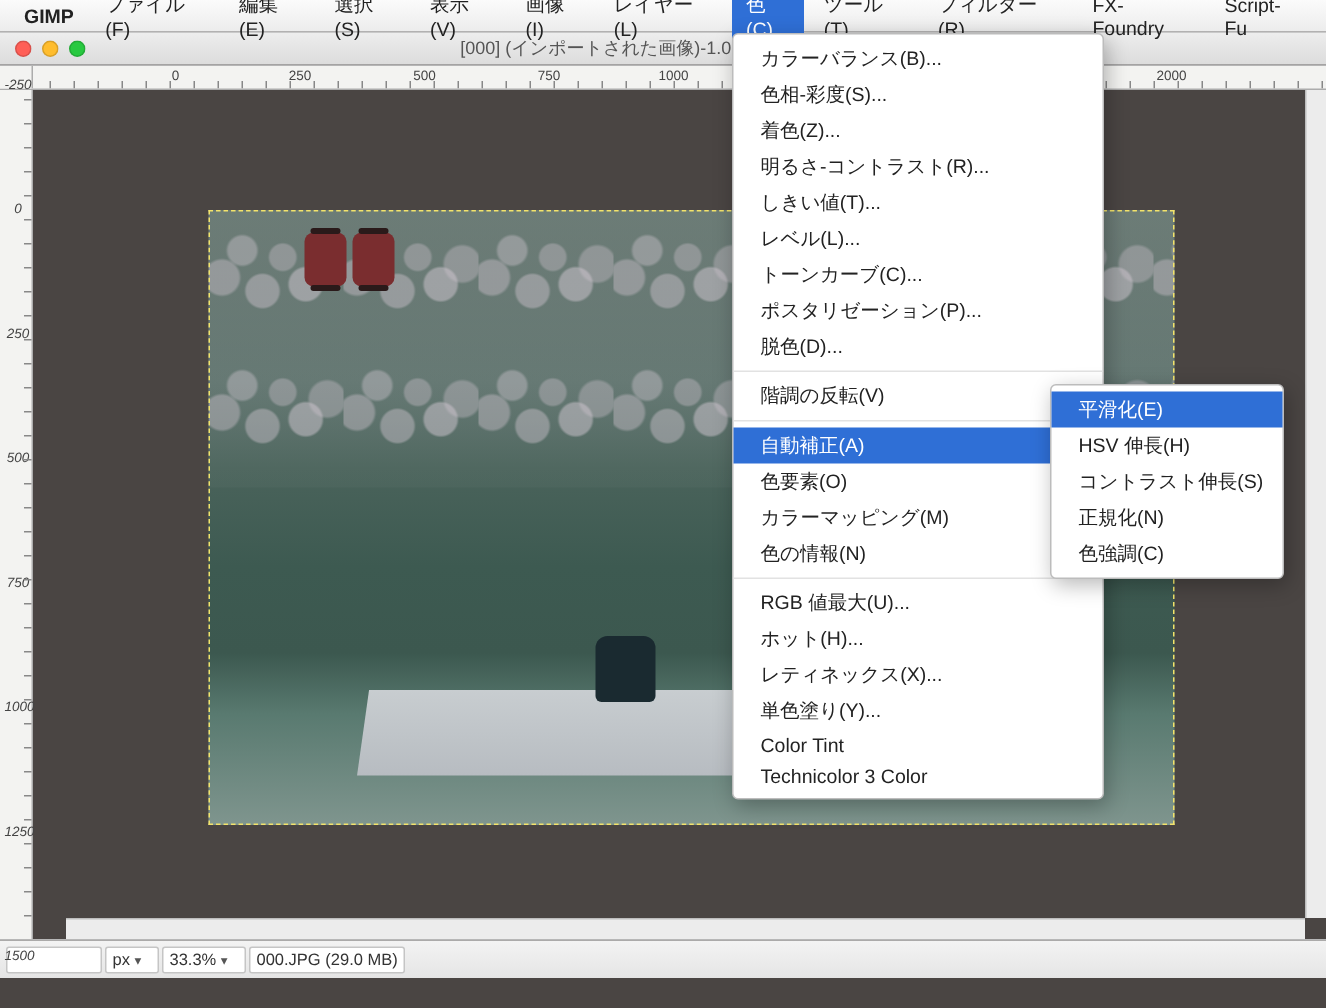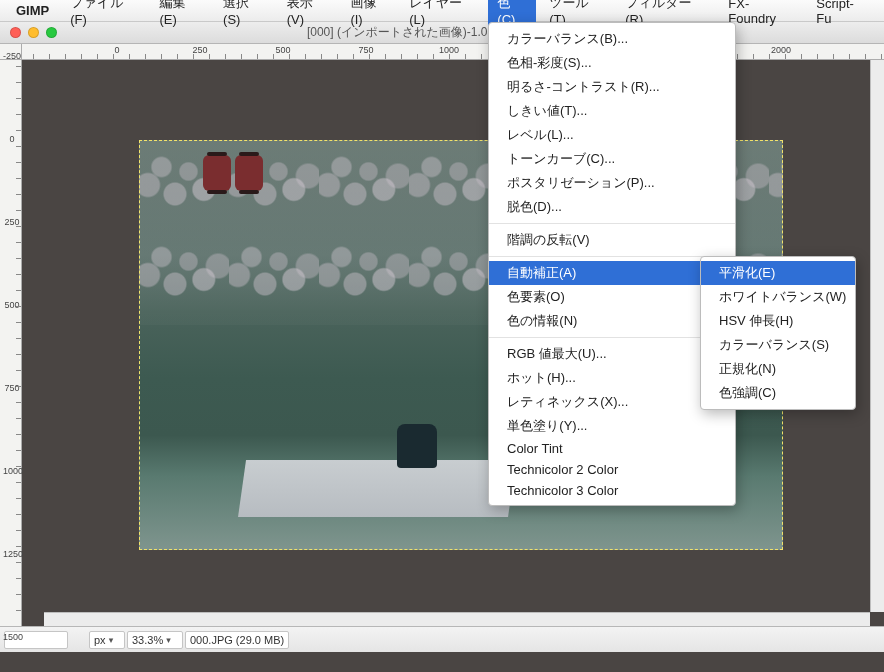--- a/index.html
+++ b/index.html
@@ -12,21 +12,21 @@
   .titlebar { height: 22px; background: linear-gradient(#ededed,#dcdcdc); border-bottom:1px solid #b5b5b5;
               display:flex; align-items:center; font-size:12px; color:#555; }
   .tlights { display:flex; gap:7px; padding-left:10px; align-items:center; }
   .tlight { width:11px; height:11px; border-radius:50%; border:0.5px solid rgba(0,0,0,.15);}
   .tlight.red{background:#ff5f57;} .tlight.yel{background:#ffbd2e;} .tlight.grn{background:#28c940;}
   .title { flex:1; text-align:center; padding-right:60px; }
   .ruler-h-wrap { display:flex; height:16px; background:#f3f3f1; border-bottom:1px solid #acacac;}
   .ruler-corner { width:22px; border-right:1px solid #acacac; background:#f3f3f1;}
   .ruler-h { flex:1; position:relative; overflow:hidden; font-size:9px; color:#444; }
   .rhlabel { position:absolute; top:1px; transform:translateX(-50%);}
-  .workarea { display:flex; height: 566px; background:#4a4543;}
+  .workarea { display:flex; height: 566px; background:#4a4543;font-style:italic;}
   .ruler-v { width:22px; background:#f3f3f1; border-right:1px solid #acacac; position:relative; font-size:9px; color:#444;}
   .rvlabel { position:absolute; left:3px; transform:translateY(-50%); writing-mode: horizontal-tb; width:18px; text-align:center;}
   .canvas-area { flex:1; position:relative; overflow:hidden;}
   .canvas { position:absolute; left:117px; top:80px; width:644px; height:410px; }
   .photo { width:100%; height:100%; background: linear-gradient(180deg, #5a6b68 0%, #617571 28%, #4a635b 42%, #3d5a51 58%, #3c584f 72%, #597a70 82%, #7f958e 100%); position:relative; overflow:hidden;}
   .blossoms { position:absolute; inset:0 0 55% 0; background:
       radial-gradient(circle at 10% 50%, rgba(200,190,200,.45) 12%, transparent 14%) ,
       radial-gradient(circle at 25% 30%, rgba(210,200,210,.4) 10%, transparent 12%),
       radial-gradient(circle at 40% 60%, rgba(205,195,205,.45) 14%, transparent 16%),
       radial-gradient(circle at 55% 35%, rgba(200,190,200,.4) 11%, transparent 13%),
@@ -40,21 +40,21 @@
   .lantern::before{top:-3px;} .lantern::after{bottom:-3px;}
   .picnic { position:absolute; bottom:8%; left:16%; width:42%; height:14%;
             background:linear-gradient(#c8cdd0,#b7bcc1); transform: skewX(-8deg); }
   .ppl { position:absolute; bottom:20%; left:40%; width:40px; height:44px; background:#1a2a30; border-radius:8px 8px 4px 4px;}
   .selection { position:absolute; inset:0; border:1px dashed #f3e36b; pointer-events:none;}
   .scroll-h { position:absolute; bottom:0; left:22px; right:14px; height:14px; background:#ececec; border-top:1px solid #bdbdbd;}
   .scroll-v { position:absolute; right:0; top:0; bottom:14px; width:14px; background:#ececec; border-left:1px solid #bdbdbd;}
   .statusbar { height:26px; background:linear-gradient(#f3f3f3,#e5e5e5); border-top:1px solid #b7b7b7;
                display:flex; align-items:center; font-size:11px; color:#333; gap:2px; padding:0 4px;}
   .statusbox { border:1px solid #c5c5c5; background:#fff; height:18px; padding:0 4px; display:flex; align-items:center; border-radius:2px;}
-  .zoom { width:56px;} .unit{width:36px;margin-left:19px;}
+  .zoom { width:56px;} .unit{width:36px;}
   .dd { display:inline-flex; align-items:center; gap:3px;}
   .dd::after{content:"▾"; font-size:9px; color:#555;}
   .menu { position:absolute; background:#fff; border:1px solid #bcbcbc; box-shadow: 2px 4px 14px rgba(0,0,0,.28);
           font-size:13px; color:#222; border-radius:4px; padding:4px 0; z-index:100; }
   .menu .mi { padding:3px 22px 3px 18px; white-space:nowrap; display:flex; align-items:center; justify-content:space-between; gap:24px; cursor:default;}
   .menu .mi.sel { background:#2f6fd6; color:#fff;}
   .menu .sep { height:1px; background:#e2e2e2; margin:4px 0;}
   .menu .arrow::after { content:"▶"; font-size:9px; color:inherit; opacity:.9; margin-left:auto;}
   #colors-menu { top:22px; left:488px; width:248px;}
   #autofix-menu { top:256px; left:700px; width:156px;}
@@ -227,42 +227,42 @@
     </div>
   <div class="statusbox dd zoom">
       <span>33.3%</span>
     </div>
   <div class="statusbox" style="flex:0 0 auto;">000.JPG (29.0 MB)</div>
 </div>
 
 <div id="colors-menu" class="menu">
     <div class="mi">カラーバランス(B)...</div>
     <div class="mi">色相-彩度(S)...</div>
+    <div class="mi">着色(Z)...</div>
     <div class="mi">明るさ-コントラスト(R)...</div>
     <div class="mi">しきい値(T)...</div>
     <div class="mi">レベル(L)...</div>
     <div class="mi">トーンカーブ(C)...</div>
     <div class="mi">ポスタリゼーション(P)...</div>
     <div class="mi">脱色(D)...</div>
     <div class="sep"></div>
     <div class="mi">階調の反転(V)</div>
     <div class="sep"></div>
     <div class="mi arrow sel">自動補正(A)</div>
     <div class="mi arrow">色要素(O)</div>
+    <div class="mi arrow">カラーマッピング(M)</div>
     <div class="mi arrow">色の情報(N)</div>
     <div class="sep"></div>
     <div class="mi">RGB 値最大(U)...</div>
     <div class="mi">ホット(H)...</div>
     <div class="mi">レティネックス(X)...</div>
     <div class="mi">単色塗り(Y)...</div>
     <div class="mi">Color Tint</div>
-    <div class="mi">Technicolor 2 Color</div>
     <div class="mi">Technicolor 3 Color</div>
   </div>
 
 <div id="autofix-menu" class="menu">
     <div class="mi sel">平滑化(E)</div>
-    <div class="mi">ホワイトバランス(W)</div>
     <div class="mi">HSV 伸長(H)</div>
-    <div class="mi">カラーバランス(S)</div>
+    <div class="mi">コントラスト伸長(S)</div>
     <div class="mi">正規化(N)</div>
     <div class="mi">色強調(C)</div>
   </div>
 
 </body></html>

